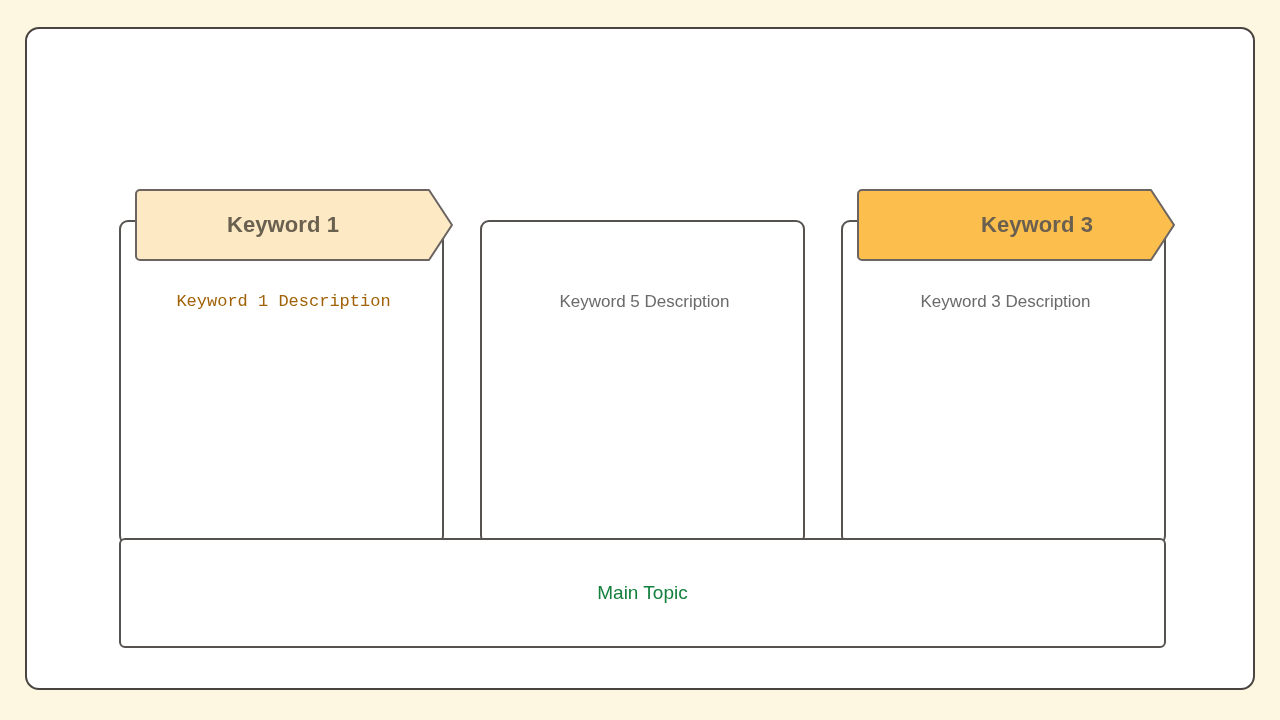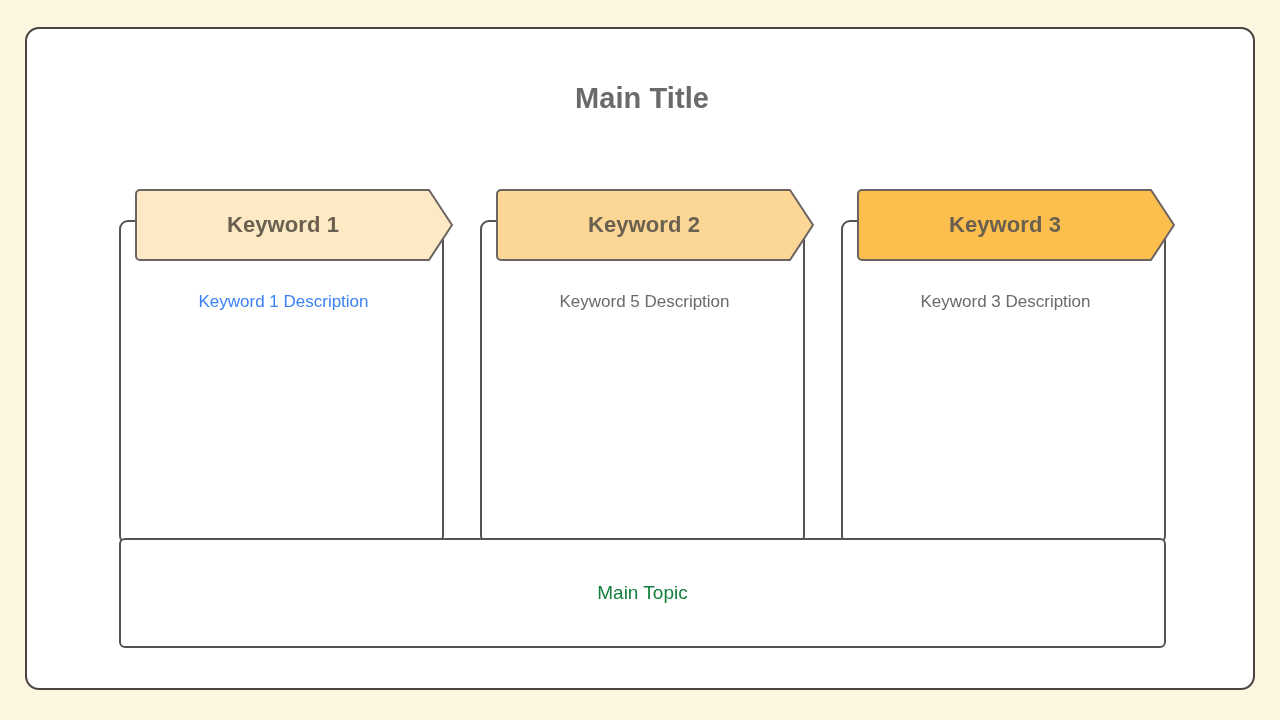--- a/index.html
+++ b/index.html
@@ -135,57 +135,50 @@
     color: #15803d;
   }
 </style>
 </head>
 <body style="background: rgb(253, 246, 224);">
 
 <div id="slide-root">
 
   <div class="panel" style="border-color: rgb(74, 68, 65);">
 
-    <div class="main-title" style="color: rgb(106, 106, 106);">Main Title</div>
 
     <div class="columns">
 
       <div class="column">
         <div class="card" style="border-color: rgb(86, 82, 80);">
-          <div class="card-desc" style="color: #3b82f6;">Keyword 1 Description</div>
+          <div class="card-desc" style="color: #a16207; font-family: Liberation Mono, monospace;">Keyword 1 Description</div>
         </div>
         <div class="ribbon">
           <svg width="319" height="72" viewBox="0 0 319 72">
             <path d="M5 1 H294 L317 36 L294 71 H5 A4 4 0 0 1 1 67 V5 A4 4 0 0 1 5 1 Z" fill="#fdeac4" stroke="#6b6461" stroke-width="2" stroke-linejoin="round" id="ribbon-path-1"></path>
           </svg>
           <div class="ribbon-label" style="color: rgb(106, 96, 80);">Keyword 1</div>
         </div>
       </div>
 
       <div class="column">
         <div class="card" style="border-color: rgb(86, 82, 80);">
           <div class="card-desc" style="color: rgb(106, 106, 106);">Keyword 5 Description</div>
         </div>
-        <div class="ribbon">
-          <svg width="319" height="72" viewBox="0 0 319 72">
-            <path d="M5 1 H294 L317 36 L294 71 H5 A4 4 0 0 1 1 67 V5 A4 4 0 0 1 5 1 Z" fill="#fcd695" stroke="#6b6461" stroke-width="2" stroke-linejoin="round" id="ribbon-path-2"></path>
-          </svg>
-          <div class="ribbon-label" style="color: rgb(106, 96, 80);">Keyword 2</div>
-        </div>
       </div>
 
       <div class="column">
         <div class="card" style="border-color: rgb(86, 82, 80); padding-left: 8px;">
           <div class="card-desc" style="color: rgb(106, 106, 106);">Keyword 3 Description</div>
         </div>
         <div class="ribbon">
           <svg width="319" height="72" viewBox="0 0 319 72">
             <path d="M5 1 H294 L317 36 L294 71 H5 A4 4 0 0 1 1 67 V5 A4 4 0 0 1 5 1 Z" fill="#fcbe4d" stroke="#6b6461" stroke-width="2" stroke-linejoin="round" id="ribbon-path-3"></path>
           </svg>
-          <div class="ribbon-label" style="color: rgb(106, 96, 80);">Keyword 3</div>
+          <div class="ribbon-label" style="color: rgb(106, 96, 80); padding-left: 32px;">Keyword 3</div>
         </div>
       </div>
 
     </div>
 
     <div class="main-topic" style="border-color: rgb(86, 82, 80);">
       <span class="main-topic-label">Main Topic</span>
     </div>
 
   </div>

